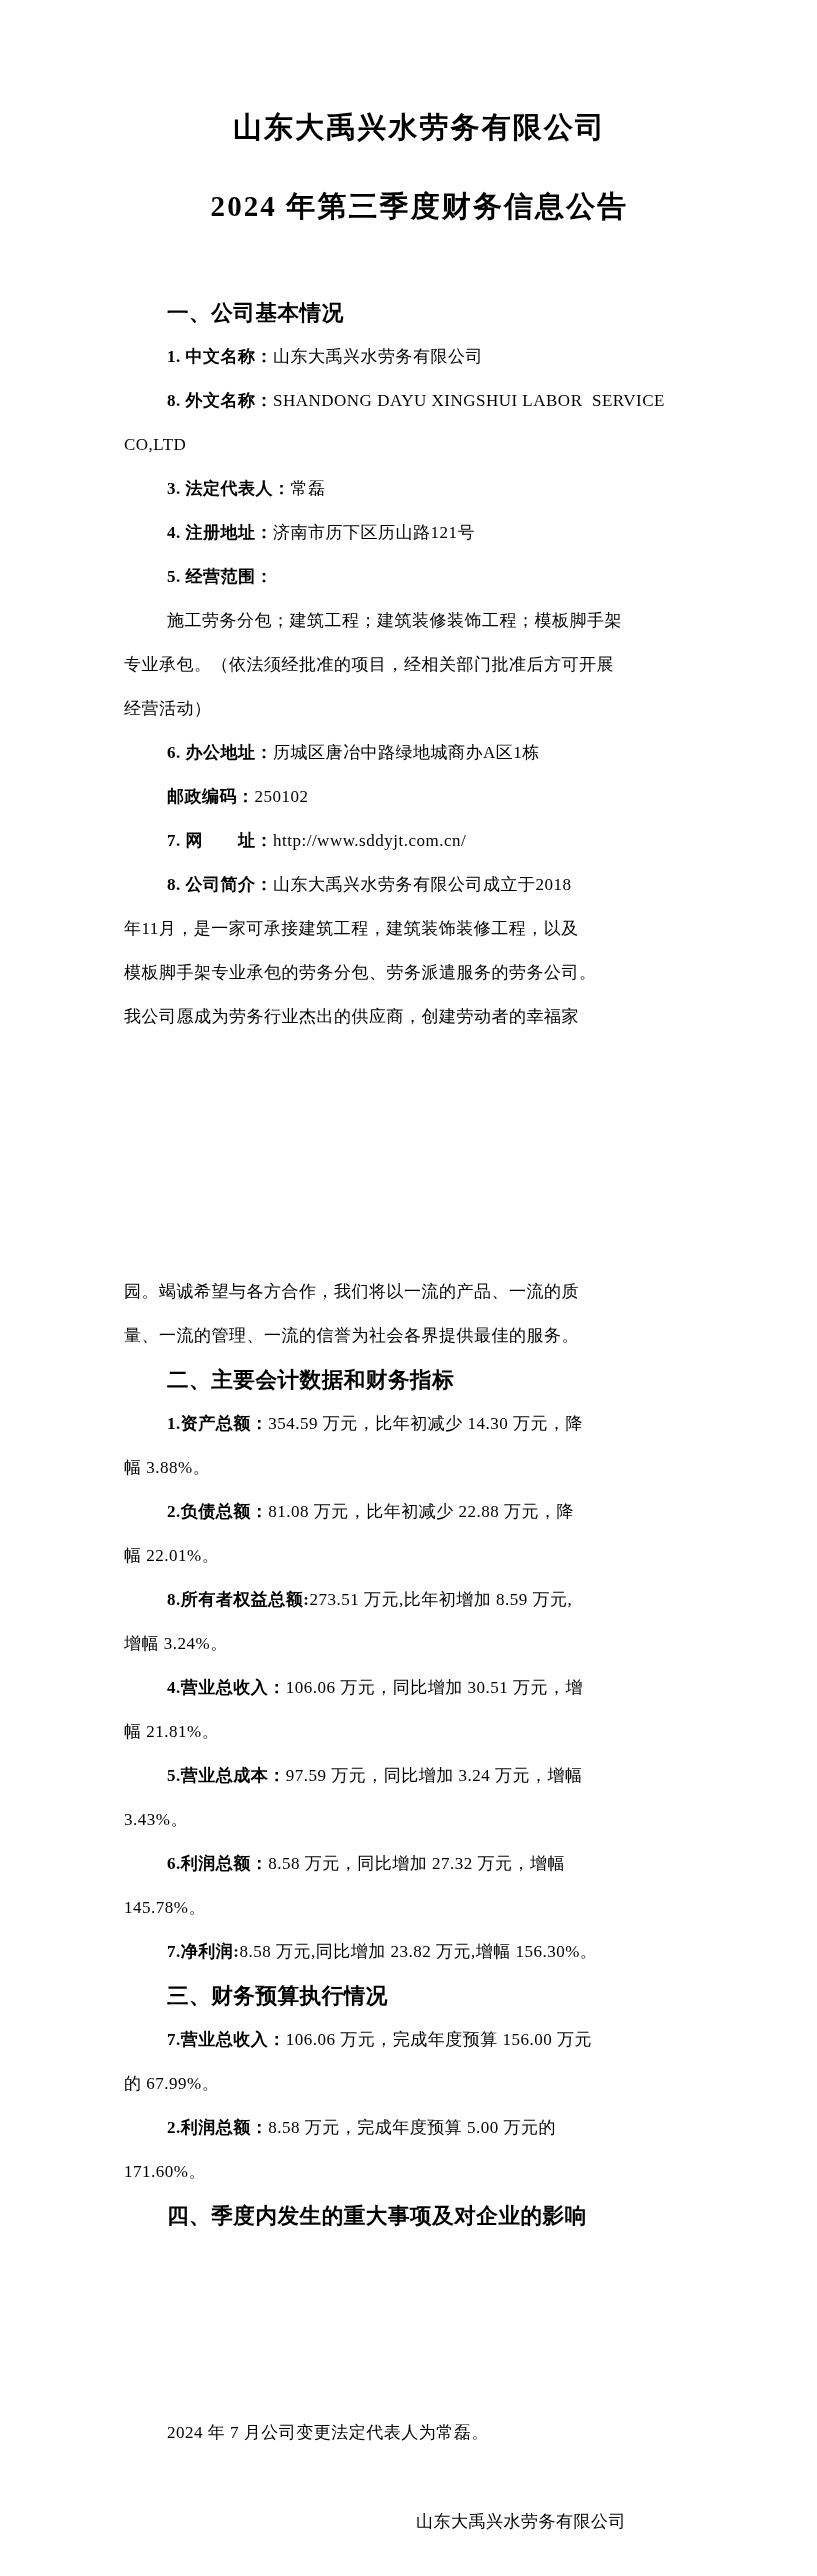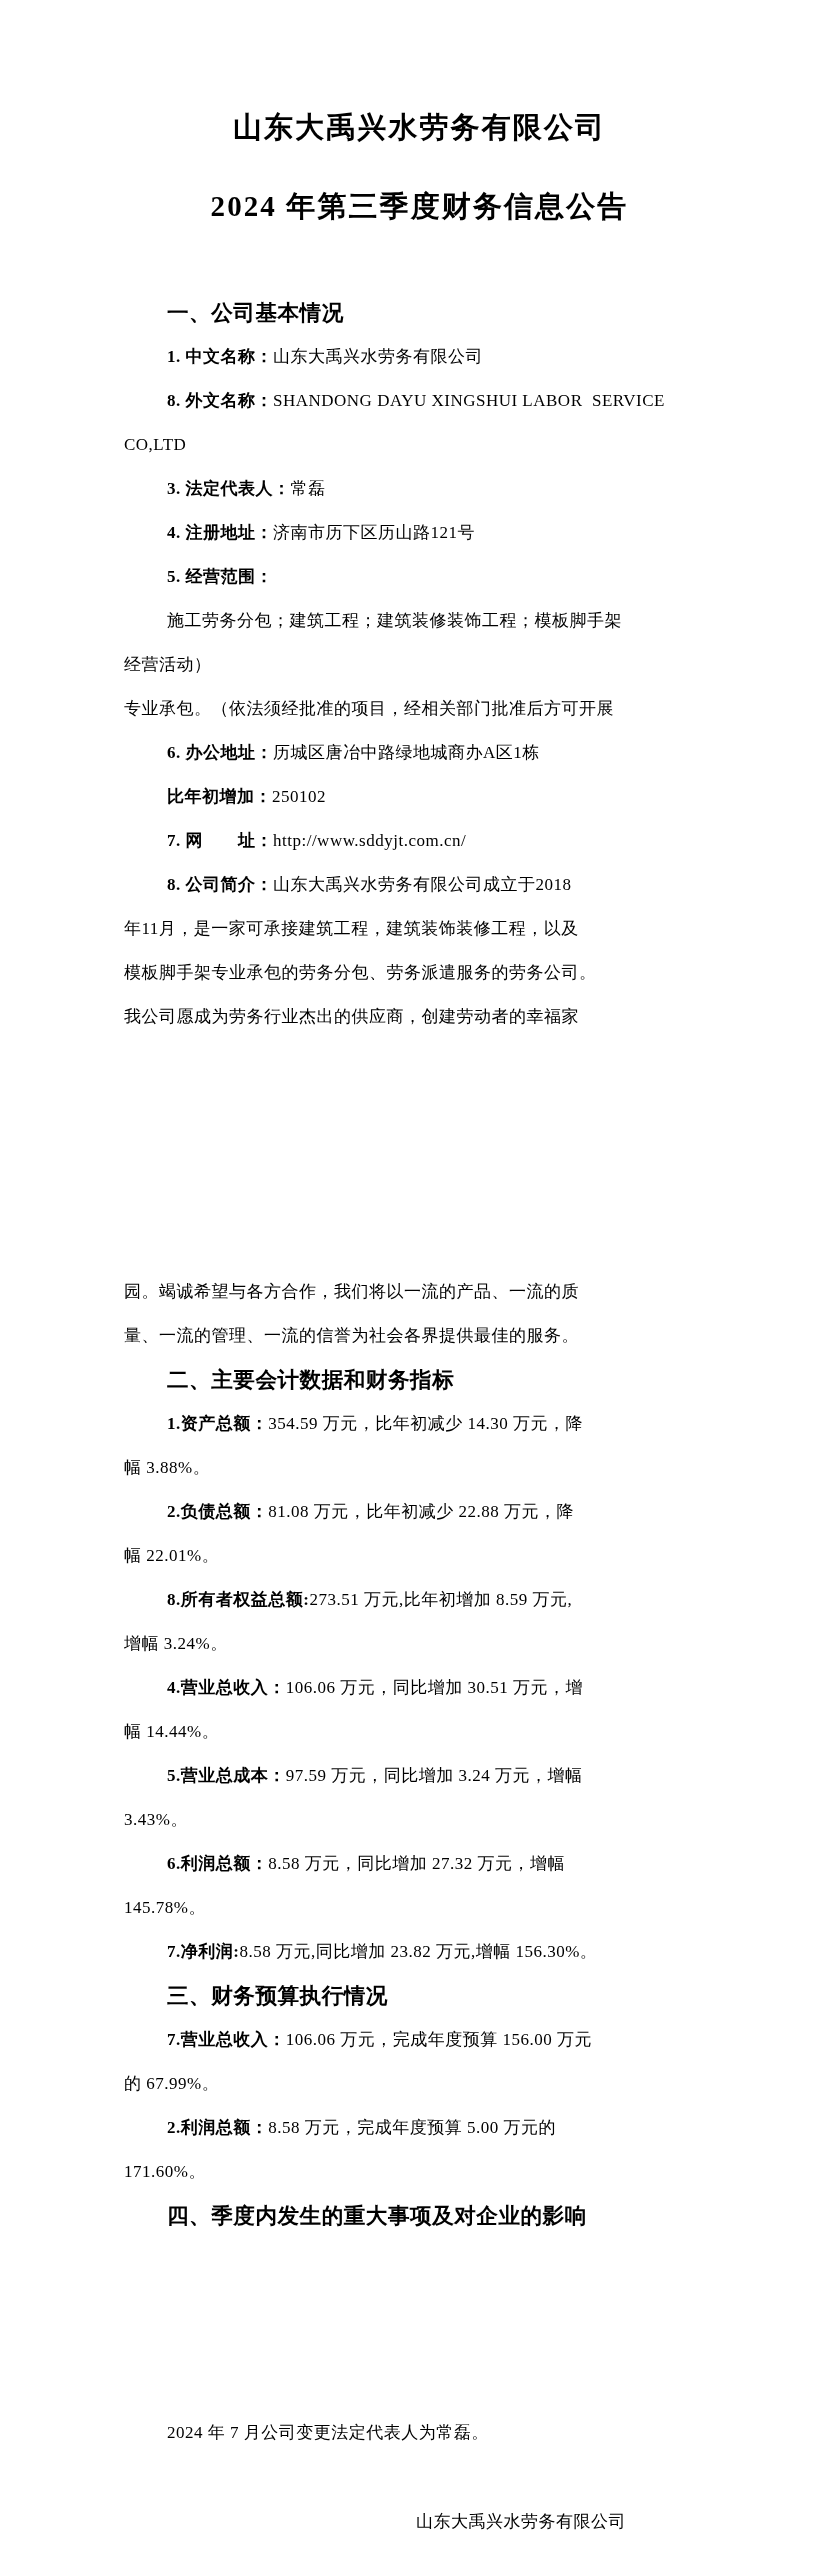--- a/index.html
+++ b/index.html
@@ -65,45 +65,45 @@
 
   <p class="ln h indent">一、公司基本情况</p>
 
   <p class="ln indent"><span class="b">1. 中文名称：</span><span>山东大禹兴水劳务有限公司</span></p>
   <p class="ln indent"><span class="b">8. 外文名称：</span><span>SHANDONG DAYU XINGSHUI LABOR  SERVICE</span></p>
   <p class="ln"><span>CO,LTD</span></p>
   <p class="ln indent"><span class="b">3. 法定代表人：</span><span>常磊</span></p>
   <p class="ln indent"><span class="b">4. 注册地址：</span><span>济南市历下区历山路121号</span></p>
   <p class="ln indent"><span class="b">5. 经营范围：</span><span></span></p>
   <p class="ln indent"><span>施工劳务分包；建筑工程；建筑装修装饰工程；模板脚手架</span></p>
+  <p class="ln"><span>专业承包。（依法须经批准的项目，经相关部门批准后方可开展</span></p>
   <p class="ln"><span>经营活动）</span></p>
-  <p class="ln"><span>专业承包。（依法须经批准的项目，经相关部门批准后方可开展</span></p>
   <p class="ln indent"><span class="b">6. 办公地址：</span><span>历城区唐冶中路绿地城商办A区1栋</span></p>
-  <p class="ln indent"><span class="b">比年初增加：</span><span>250102</span></p>
+  <p class="ln indent"><span class="b">邮政编码：</span><span>250102</span></p>
   <p class="ln indent"><span class="b">7. 网　　址：</span><span>http://www.sddyjt.com.cn/</span></p>
   <p class="ln indent"><span class="b">8. 公司简介：</span><span>山东大禹兴水劳务有限公司成立于2018</span></p>
   <p class="ln"><span>年11月，是一家可承接建筑工程，建筑装饰装修工程，以及</span></p>
   <p class="ln"><span>模板脚手架专业承包的劳务分包、劳务派遣服务的劳务公司。</span></p>
   <p class="ln"><span>我公司愿成为劳务行业杰出的供应商，创建劳动者的幸福家</span></p>
 
   <div class="gap-pagebreak"></div>
 
   <p class="ln"><span>园。竭诚希望与各方合作，我们将以一流的产品、一流的质</span></p>
   <p class="ln"><span>量、一流的管理、一流的信誉为社会各界提供最佳的服务。</span></p>
 
   <p class="ln h indent">二、主要会计数据和财务指标</p>
 
   <p class="ln indent"><span class="b">1.资产总额：</span><span>354.59 万元，比年初减少 14.30 万元，降</span></p>
   <p class="ln"><span>幅 3.88%。</span></p>
   <p class="ln indent"><span class="b">2.负债总额：</span><span>81.08 万元，比年初减少 22.88 万元，降</span></p>
   <p class="ln"><span>幅 22.01%。</span></p>
   <p class="ln indent"><span class="b">8.所有者权益总额:</span><span>273.51 万元,比年初增加 8.59 万元,</span></p>
   <p class="ln"><span>增幅 3.24%。</span></p>
   <p class="ln indent"><span class="b">4.营业总收入：</span><span>106.06 万元，同比增加 30.51 万元，增</span></p>
-  <p class="ln"><span>幅 14.44%。</span></p>
+  <p class="ln"><span>幅 21.81%。</span></p>
   <p class="ln indent"><span class="b">5.营业总成本：</span><span>97.59 万元，同比增加 3.24 万元，增幅</span></p>
   <p class="ln"><span>3.43%。</span></p>
   <p class="ln indent"><span class="b">6.利润总额：</span><span>8.58 万元，同比增加 27.32 万元，增幅</span></p>
   <p class="ln"><span>145.78%。</span></p>
   <p class="ln indent"><span class="b">7.净利润:</span><span>8.58 万元,同比增加 23.82 万元,增幅 156.30%。</span></p>
 
   <p class="ln h indent">三、财务预算执行情况</p>
 
   <p class="ln indent"><span class="b">7.营业总收入：</span><span>106.06 万元，完成年度预算 156.00 万元</span></p>
   <p class="ln"><span>的 67.99%。</span></p>

